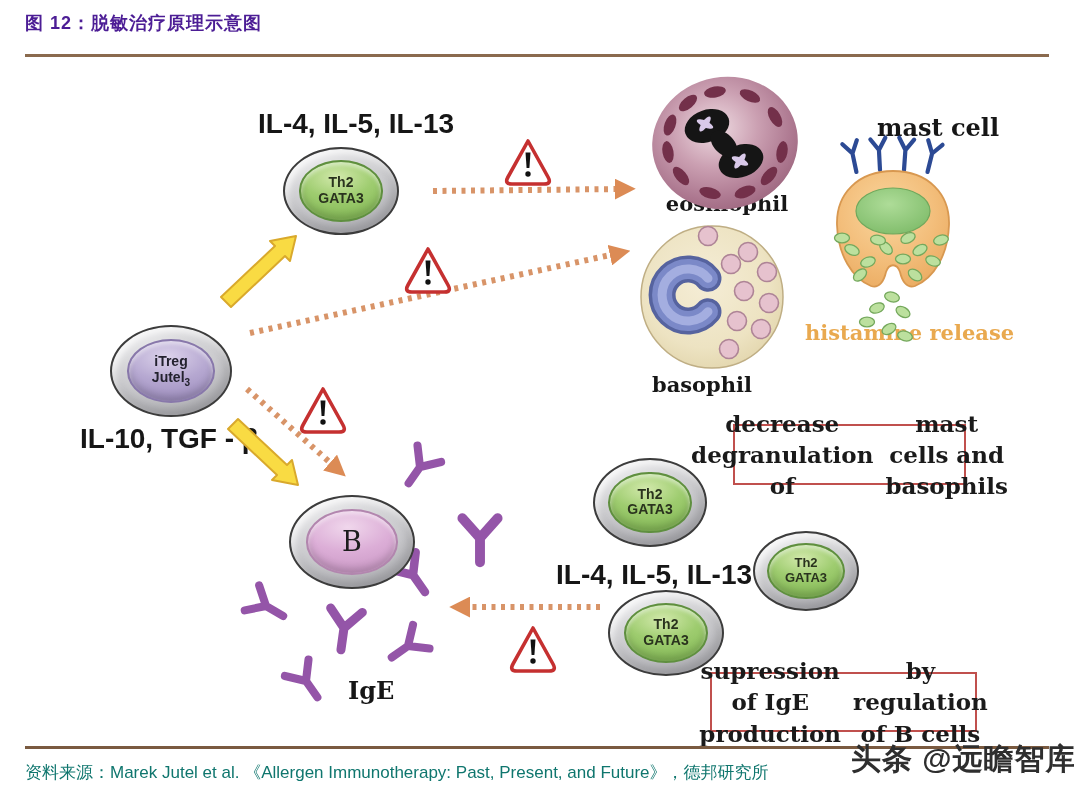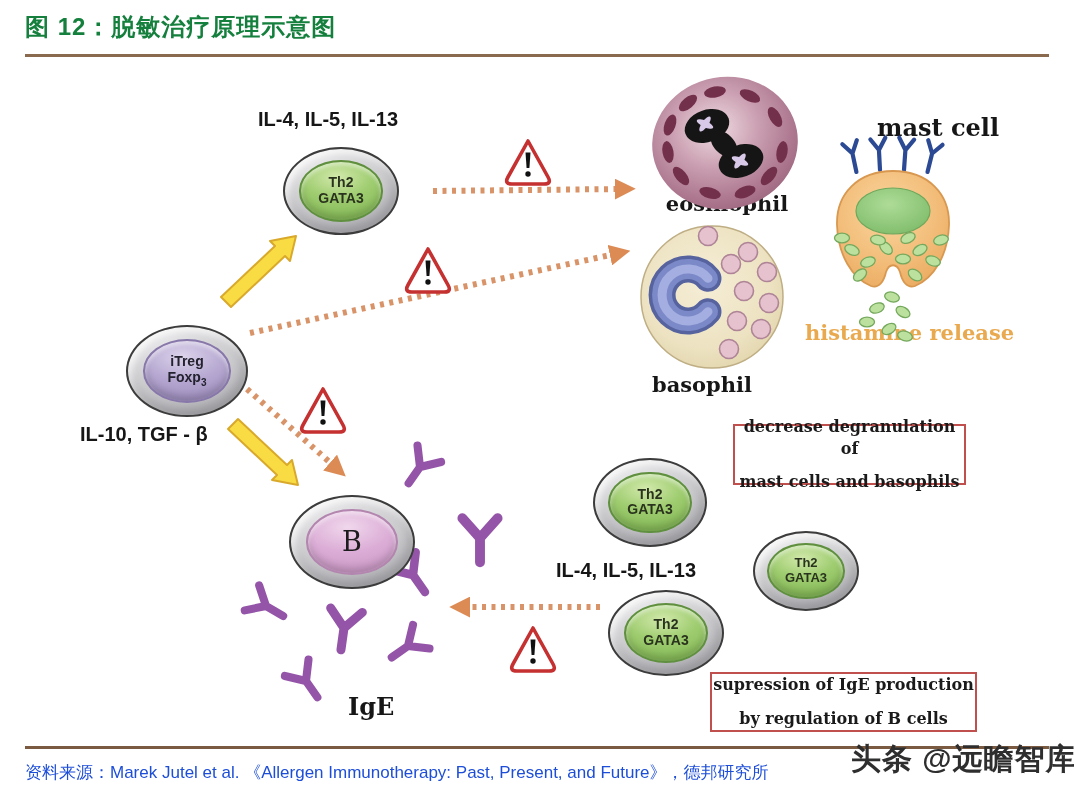--- a/index.html
+++ b/index.html
@@ -1,26 +1,26 @@
 <!DOCTYPE html>
 <html><head>
 <meta charset="utf-8">
 <style>
   html,body{margin:0;padding:0;background:#fff;}
   #app{position:relative;width:1074px;height:800px;background:#ffffff;overflow:hidden;
        font-family:"Liberation Sans",sans-serif;}
 
   
-  .fig-title{position:absolute;left:25px;top:11px;font-size:24px;font-weight:bold;
-             color:#15803d;letter-spacing:1px;white-space:nowrap;}
+  .fig-title{position:absolute;left:25px;top:11px;font-size:18px;font-weight:bold;
+             color:#4c1d95;letter-spacing:1px;white-space:nowrap;}
   .hdr-rule{position:absolute;left:25px;top:54px;width:1024px;height:3px;background:#8A6A4E;}
 
   
   .lbl{position:absolute;white-space:nowrap;color:#161616;}
-  .sans-b{font-weight:bold;font-size:20px;font-family:"Liberation Sans",sans-serif;}
+  .sans-b{font-weight:bold;font-size:28px;font-family:"Liberation Sans",sans-serif;}
   .serif-b{font-weight:bold;font-size:21px;font-family:"DejaVu Serif",serif;}
 
   
   .cell{position:absolute;border-radius:50%;z-index:2;
         background:radial-gradient(ellipse 90% 75% at 38% 28%, #ECECEE 0%, #CBCBCE 55%, #AFAFB4 100%);
         border:2px solid #3C3C3C;display:flex;align-items:center;justify-content:center;
         box-shadow:inset -4px -6px 10px rgba(0,0,0,0.15), inset 3px 5px 7px rgba(255,255,255,0.85);}
   .cell-inner{width:72%;height:68%;border-radius:50%;display:flex;flex-direction:column;
         justify-content:center;text-align:center;line-height:1.12;}
   .inner-green{background:radial-gradient(ellipse 95% 75% at 45% 26%, #D2E9AB 0%, #9ECC6F 48%, #85BA57 100%);
@@ -29,29 +29,29 @@
   .inner-purple{background:radial-gradient(ellipse 95% 75% at 45% 26%, #DCD3EB 0%, #B6A8D1 52%, #9E8EBE 100%);
         border:2px solid #8878AA;color:#23222E;font-weight:bold;font-size:14px;
         box-shadow:inset 0 3px 4px rgba(255,255,255,.55), inset 0 -5px 7px rgba(0,0,0,.16);}
   .inner-pink{background:radial-gradient(ellipse 95% 75% at 45% 26%, #F0D7EC 0%, #DCAED7 52%, #CB99C6 100%);
         border:2px solid #B286AE;color:#1D1D1D;font-family:"DejaVu Serif",serif;font-size:27px;
         box-shadow:inset 0 3px 4px rgba(255,255,255,.55), inset 0 -5px 7px rgba(0,0,0,.16);}
   .cell-inner sub{font-size:10px;}
 
   
   .callout{position:absolute;background:#fff;border:2px solid #C0504D;z-index:2;
-           display:flex;flex-direction:column;align-items:center;justify-content:center;
-           font-family:"DejaVu Serif",serif;font-weight:bold;font-size:16px;color:#1A1A1A;
+           display:flex;flex-direction:row;align-items:center;justify-content:center;
+           font-family:"DejaVu Serif",serif;font-weight:bold;font-size:23px;color:#1A1A1A;
            line-height:1.35;text-align:center;gap:12px;}
 
   svg.layer{position:absolute;left:0;top:0;z-index:1;}
 
   
   .ftr-rule{position:absolute;left:25px;top:746px;width:1024px;height:3px;background:#7A5A40;z-index:3;}
-  .source{position:absolute;left:25px;top:761px;font-size:17px;color:#1d4ed8;z-index:3;white-space:nowrap;}
+  .source{position:absolute;left:25px;top:761px;font-size:17px;color:#0f766e;z-index:3;white-space:nowrap;}
   .source .pfx{font-family:"DejaVu Serif",serif;}
   .watermark{position:absolute;left:851px;top:739px;font-size:30px;font-weight:bold;color:#2E2E2E;
              z-index:4;white-space:nowrap;letter-spacing:1px;}
 </style>
 </head>
 <body>
 
 <div id="app">
 
   <div class="fig-title">图 12：脱敏治疗原理示意图</div>
@@ -204,38 +204,38 @@
       <use href="#ab" transform="translate(266,606) rotate(-60) scale(1.8)"></use>
       <use href="#ab" transform="translate(344,628) rotate(8) scale(2.0)"></use>
       <use href="#ab" transform="translate(408,646) rotate(55) scale(1.8)"></use>
       <use href="#ab" transform="translate(306,681) rotate(-35) scale(1.8)"></use>
     </g>
   </svg>
 
   <div class="lbl sans-b" style="left:258px;top:108px;">IL-4, IL-5, IL-13</div>
   <div class="lbl sans-b" style="left:80px;top:423px;">IL-10, TGF - β</div>
   <div class="lbl sans-b" style="left:556px;top:559px;">IL-4, IL-5, IL-13</div>
-  <div class="lbl serif-b" style="left:348px;top:676px;font-size:24px;margin-top:16px;">IgE</div>
+  <div class="lbl serif-b" style="left:348px;top:676px;font-size:24px;">IgE</div>
 
   <div class="lbl serif-b" style="left:652px;top:191px;width:150px;text-align:center;">eosinophil</div>
   <div class="lbl serif-b" style="left:652px;top:372px;width:145px;text-align:left;">basophil</div>
   <div class="lbl serif-b" style="left:877px;top:113px;width:130px;text-align:left;font-size:24px;">mast cell</div>
   <div class="lbl serif-b" style="left:805px;top:320px;width:200px;text-align:center;color:#E9A94F;">histamine release</div>
 
   <div class="cell" style="left:283px;top:147px;width:112px;height:84px;">
     <div class="cell-inner inner-green">
       <span>Th2</span>
       <span>GATA3</span>
     </div>
   </div>
 
-  <div class="cell" style="left:126px;top:325px;width:118px;height:88px;">
+  <div class="cell" style="left:110px;top:325px;width:118px;height:88px;">
     <div class="cell-inner inner-purple">
       <span>iTreg</span>
-      <span><span>Foxp</span><sub>3</sub></span>
+      <span><span>Jutel</span><sub>3</sub></span>
     </div>
   </div>
 
   <div class="cell" style="left:289px;top:495px;width:122px;height:90px;">
     <div class="cell-inner inner-pink">
       <span>B</span>
     </div>
   </div>
 
   <div class="cell" style="left:593px;top:458px;width:110px;height:85px;">

